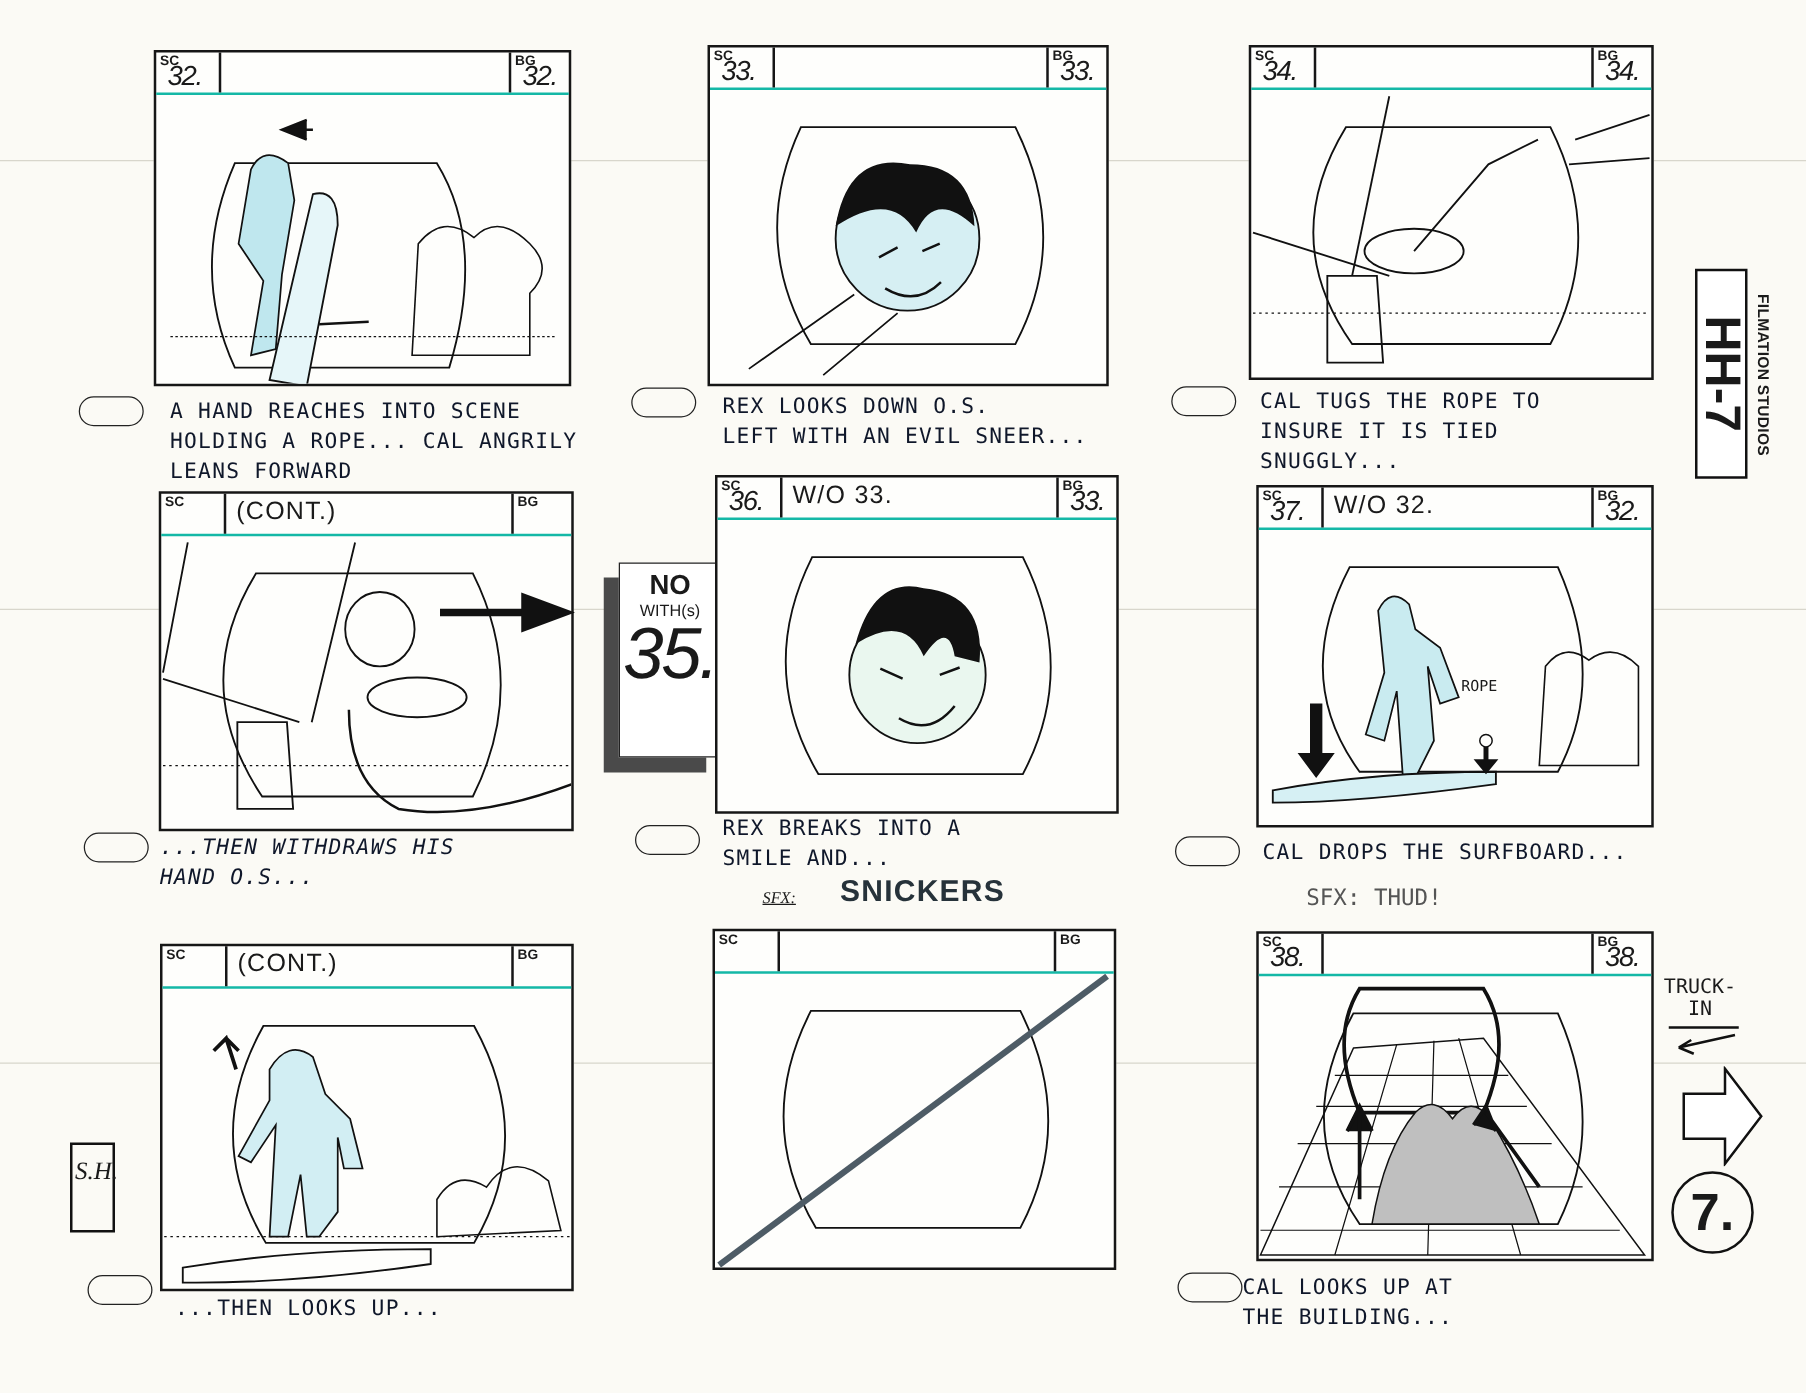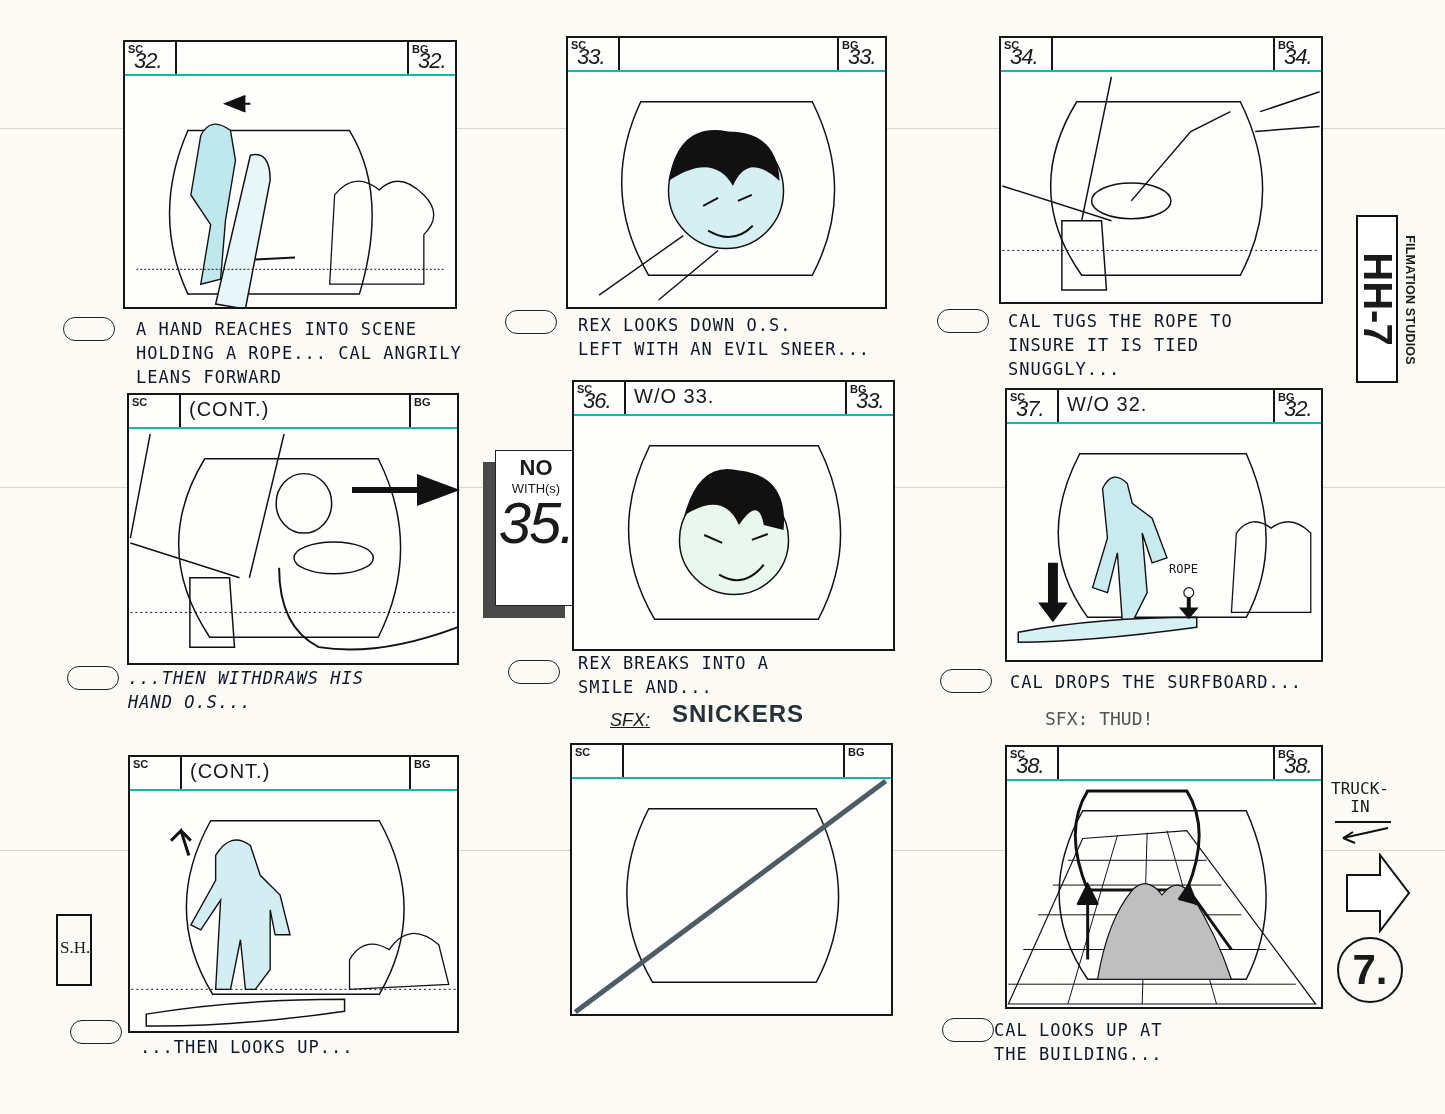--- a/index.html
+++ b/index.html
@@ -13,33 +13,33 @@
   .hdr { position:absolute; left:0; right:0; top:0; height:32px; border-bottom:2px solid #14b8a6; }
   .hdr .sc { position:absolute; left:0; top:0; bottom:0; width:50px; border-right:2px solid #161616; }
   .hdr .bg { position:absolute; right:0; top:0; bottom:0; width:46px; border-left:2px solid #161616; }
   .lbl { position:absolute; left:3px; top:1px; font-size:11px; font-family:"Liberation Sans", sans-serif; font-weight:bold; }
   .num { position:absolute; left:9px; top:6px; font-size:22px; font-family:"Liberation Sans", sans-serif; font-style:italic; letter-spacing:-1px; }
   .note { position:absolute; left:60px; top:3px; font-size:20px; font-family:"Liberation Sans", sans-serif; letter-spacing:1px; }
   .art { position:absolute; left:0; right:0; top:34px; bottom:0; overflow:hidden; }
   .art svg { width:100%; height:100%; display:block; }
   .pill { position:absolute; width:52px; height:24px; border:1.6px solid #222; border-radius:12px; box-sizing:border-box; }
   .cap { position:absolute; font-family:"DejaVu Sans Mono", monospace; font-size:17px; line-height:24px; letter-spacing:1px; white-space:pre-line; text-transform:uppercase; color:#0f172a; }
-  .sfx-lbl { position:absolute; font-family:Liberation Sans, sans-serif; font-size:18px; font-style:italic; text-decoration:underline; }
+  .sfx-lbl { position:absolute; font-family:Liberation Serif, serif; font-size:13px; font-style:italic; text-decoration:underline; }
   .sfx { position:absolute; font-family:"Liberation Sans", sans-serif; font-weight:bold; font-size:24px; letter-spacing:1px; color:#26323a; }
   .sfx2 { position:absolute; font-family:"DejaVu Sans Mono", monospace; color:#555; font-size:18px; }
   .studio-box { position:absolute; left:1356px; top:215px; width:42px; height:168px; border:2px solid #111; box-sizing:border-box; background:#fff; }
   .studio-code { position:absolute; left:50%; top:50%; transform:translate(-50%,-50%) rotate(90deg); font-family:"Liberation Sans", sans-serif; font-weight:bold; font-size:40px; white-space:nowrap; }
   .studio-name { position:absolute; left:1402px; top:220px; width:16px; height:160px; }
   .studio-name span { position:absolute; left:50%; top:50%; transform:translate(-50%,-50%) rotate(90deg); font-family:"Liberation Sans", sans-serif; font-weight:bold; font-size:12.5px; white-space:nowrap; letter-spacing:0.2px; }
   .noscene { position:absolute; left:495px; top:450px; width:82px; height:156px; background:#fff; border:1.5px solid #222; box-sizing:border-box; box-shadow:-12px 12px 0 0 #4a4a4a; text-align:center; }
   .noscene .no { font-family:"Liberation Sans", sans-serif; font-weight:bold; font-size:22px; margin-top:4px; }
   .noscene .sc { font-family:"Liberation Sans", sans-serif; font-size:13px; }
   .noscene .n { font-family:"Liberation Sans", sans-serif; font-style:italic; font-size:58px; line-height:54px; letter-spacing:-2px; }
   .sig { position:absolute; left:56px; top:914px; width:36px; height:72px; border:2px solid #111; box-sizing:border-box; }
-  .sig span { position:absolute; left:2px; top:22px; font-family:"Liberation Serif", serif; font-size:17px; }
+  .sig span { position:absolute; left:2px; top:10px; font-family:"Liberation Serif", serif; font-style:italic; font-size:20px; }
   .truck { position:absolute; left:1330px; top:780px; font-family:"DejaVu Sans Mono", monospace; font-size:16px; line-height:18px; text-align:center; width:60px; }
   .pagenum { position:absolute; left:1337px; top:937px; width:66px; height:66px; border:2px solid #111; border-radius:50%; box-sizing:border-box; text-align:center; font-family:"Liberation Sans", sans-serif; font-weight:bold; font-size:42px; line-height:62px; }
 </style>
 </head>
 <body>
 
 <div class="sheet-line" style="top:128px;"></div>
 <div class="sheet-line" style="top:487px;"></div>
 <div class="sheet-line" style="top:850px;"></div>
 
@@ -219,21 +219,21 @@
   <div class="art">
     <svg viewBox="0 0 314 238">
       <path d="M72 30 L240 30 Q280 120 240 195 L80 195 Q25 120 72 30Z" fill="none" stroke="#111" stroke-width="1.5"></path>
       <path d="M95 65 q10 -20 25 -5 l5 20 l20 15 l15 40 l-15 5 l-10 -30 l5 60 l-15 30 h-10 l-5 -70 l-10 40 l-15 -5 l15 -50z" fill="#c9ebf0" stroke="#111" stroke-width="1.4"></path>
       <path d="M10 210 q80 -15 180 -15 l0 10 q-110 15 -180 15z" fill="#d6f0f4" stroke="#111" stroke-width="1.5"></path>
       <path d="M40 140 L40 180 L30 180 L45 200 L60 180 L50 180 L50 140" fill="#111"></path>
       <path d="M180 175 l0 10 l-8 0 l10 12 l10 -12 l-8 0 l0 -10" fill="#111"></path>
       <circle cx="182" cy="170" r="5" fill="none" stroke="#111" stroke-width="1.2"></circle>
       <path d="M230 110 q15 -20 35 -5 q20 -15 40 5 l0 80 l-80 0z" fill="none" stroke="#111" stroke-width="1.3"></path>
     </svg>
-    <span style="position:absolute;left:162px;top:118px;font-family:'DejaVu Sans Mono',monospace;font-size:12px;margin-top:20px;">ROPE</span>
+    <span style="position:absolute;left:162px;top:118px;font-family:'DejaVu Sans Mono',monospace;font-size:12px;">ROPE</span>
   </div>
 </div>
 <div class="pill" style="left:940px;top:669px;"></div>
 <div class="cap" style="left:1010px;top:670px;">CAL DROPS THE SURFBOARD...</div>
 <span class="sfx2" style="left:1045px;top:708px;">SFX: THUD!</span>
 
 <div class="panel" style="left:128px;top:755px;width:331px;height:278px;">
   <div class="hdr">
     <div class="sc">
         <span class="lbl">SC</span>

